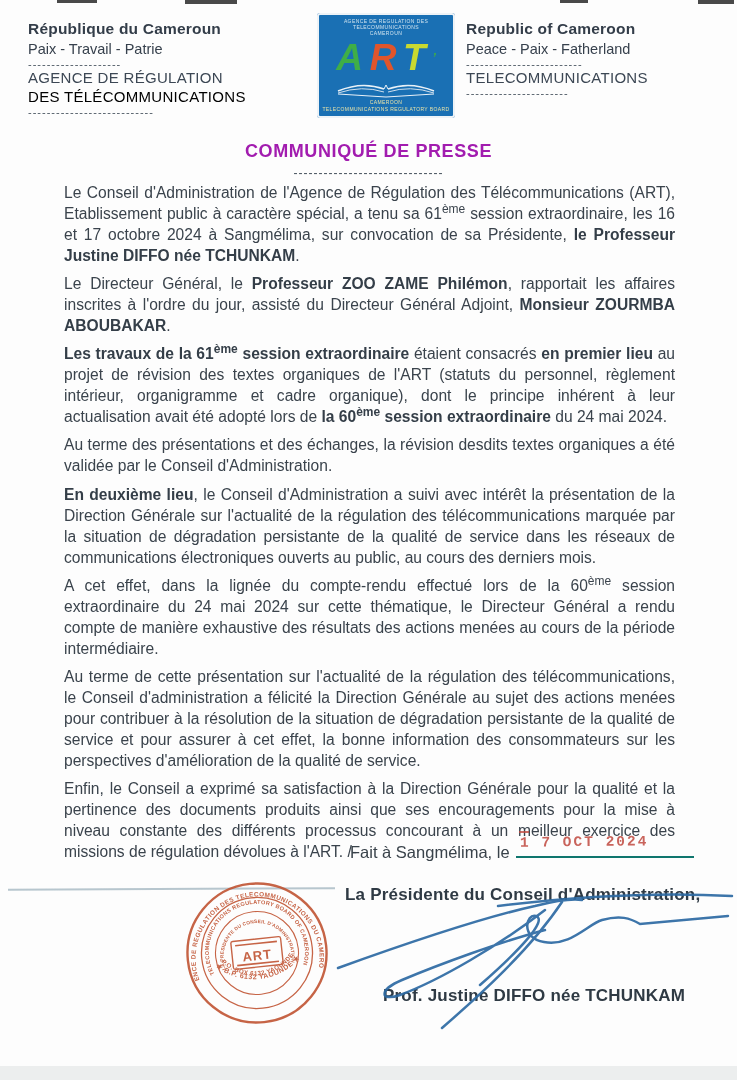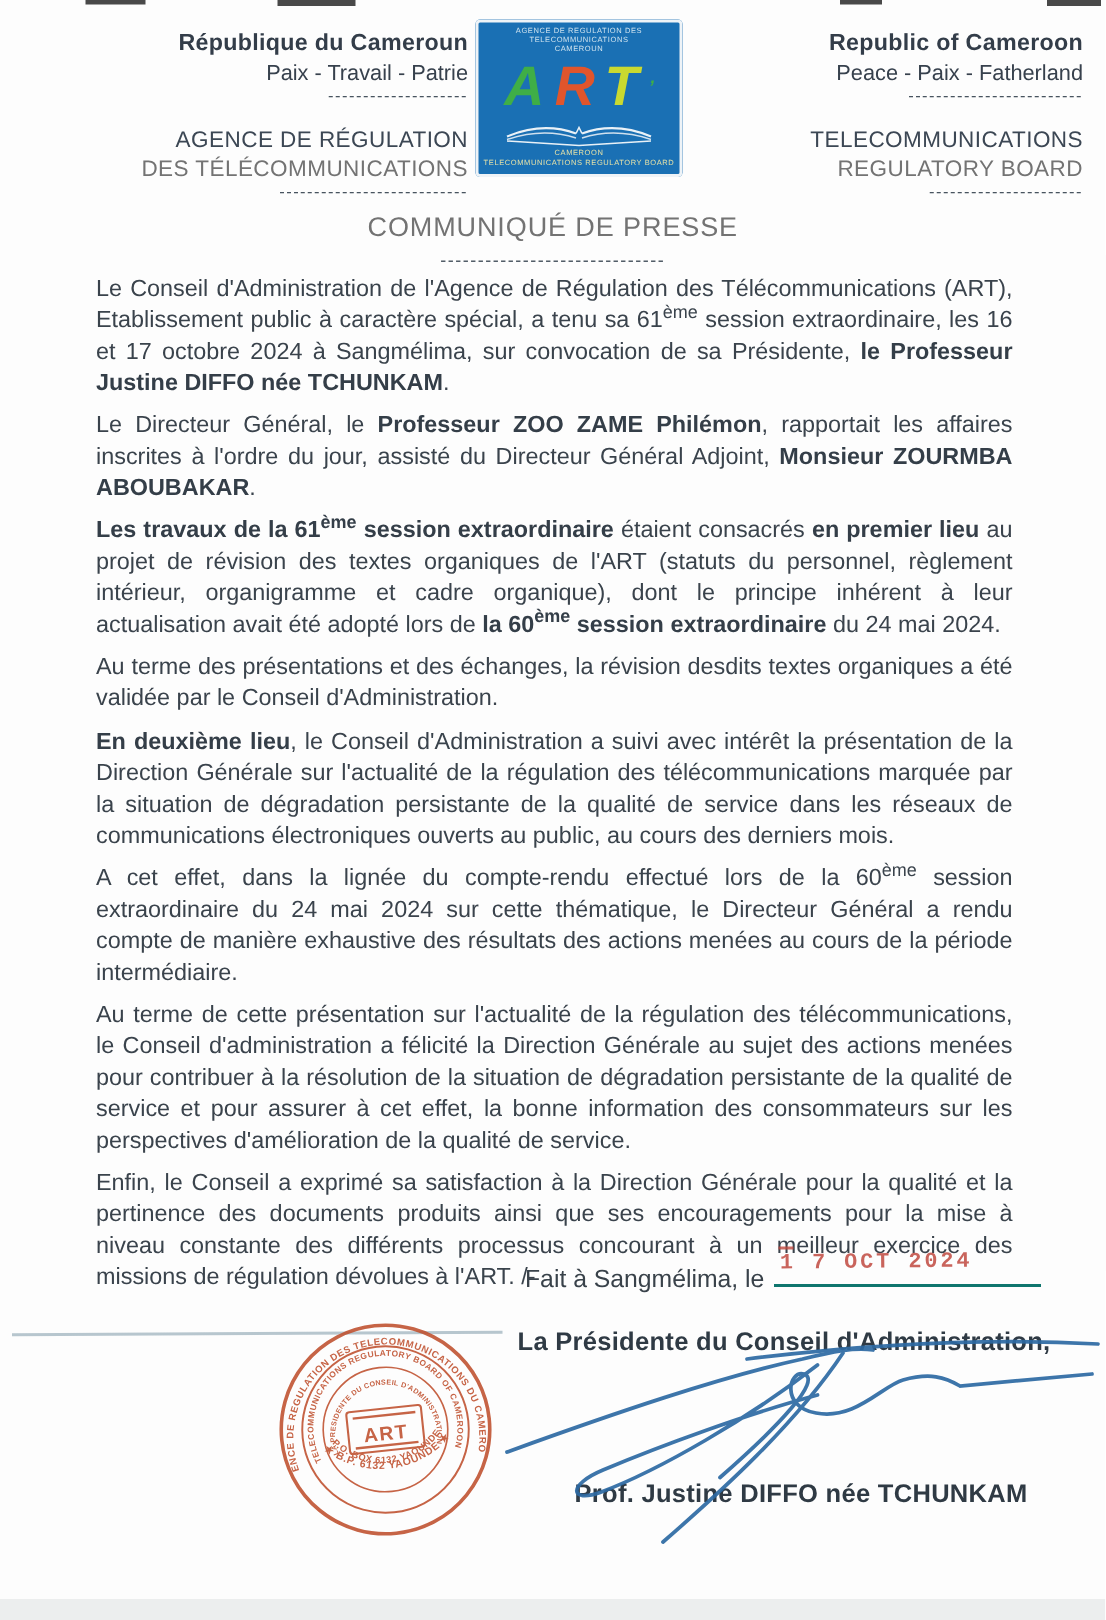--- a/index.html
+++ b/index.html
@@ -1,47 +1,47 @@
 <!DOCTYPE html>
 <html><head>
 <meta charset="utf-8">
 <style>
   html,body{margin:0;padding:0;background:#ffffff;}
   .page{
     position:relative;width:737px;height:1080px;overflow:hidden;
     background:#fdfdfd;font-family:"Liberation Sans",sans-serif;color:#3a434c;
   }
   
-  .hdr-block{position:absolute;text-align:right;color:#37414d;}
+  .hdr-block{position:absolute;text-align:left;color:#37414d;}
   .hdr-left{left:28px;top:20px;width:284px;}
   .hdr-right{left:466px;top:20px;width:256px;}
   .hdr-country{font-weight:bold;font-size:15.5px;letter-spacing:.2px;color:#333d49;}
   .hdr-motto{font-size:14.5px;margin-top:3px;}
   .hdr-sep{font-size:11px;letter-spacing:1px;color:#48545f;margin-top:2px;line-height:10px;}
-  .hdr-agency{font-size:15px;margin-top:16px;letter-spacing:.3px;color:#3c4754;}
-  .hdr-agency2{font-size:15px;letter-spacing:.3px;color:#737373;margin-top:2px;}
+  .hdr-agency{font-size:15px;margin-top:0;letter-spacing:.3px;color:#3c4754;}
+  .hdr-agency2{font-size:15px;letter-spacing:.3px;color:#000000;margin-top:2px;}
 
   
   .logo{
     position:absolute;left:317px;top:13px;width:138px;height:105px;
     background:#1a70b4;border-radius:3px;box-shadow:0 0 0 2px #eef3f7 inset;
     text-align:center;overflow:hidden;
   }
   .logo-top{font-size:5px;line-height:6px;color:#cfe3ef;margin-top:5px;letter-spacing:.4px;}
   .logo-letters{margin-top:3px;font-weight:bold;font-size:37px;line-height:38px;letter-spacing:7px;font-style:italic;}
   .logo-letters .la{color:#3fae47;}
   .logo-letters .lr{color:#e0552c;}
   .logo-letters .lt{color:#c9d930;}
   .logo-letters .tick{font-size:12px;color:#3fae47;vertical-align:top;letter-spacing:0;}
   .logo-book{display:block;margin:1px auto 0 auto;}
   .logo-bottom{font-size:5px;line-height:6px;color:#e6e2a8;letter-spacing:.4px;margin-top:1px;}
 
   
   .title-wrap{position:absolute;left:0;top:141px;width:737px;text-align:center;}
-  .doc-title{font-weight:normal;font-size:18px;letter-spacing:.6px;color:#737373;}
+  .doc-title{font-weight:bold;font-size:18px;letter-spacing:.6px;color:#a21caf;}
   .title-sep{font-size:12px;letter-spacing:1px;color:#45515c;margin-top:6px;line-height:10px;}
 
   
   .doc-body{position:absolute;left:64px;top:183px;width:611px;}
   .doc-body p{
     margin:0 0 7.5px 0;font-size:15.6px;line-height:20.9px;
     text-align:justify;color:#3a434c;
   }
   .doc-body p .b, .doc-body p sup.b{font-weight:bold;color:#343e48;}
   .doc-body sup{font-size:12px;line-height:0;}
@@ -105,21 +105,20 @@
     </svg>
     <div class="logo-bottom">CAMEROON</div>
     <div class="logo-bottom">TELECOMMUNICATIONS REGULATORY BOARD</div>
   </div>
 
   <div class="hdr-block hdr-right">
     <div class="hdr-country">Republic of Cameroon</div>
     <div class="hdr-motto">Peace - Paix - Fatherland</div>
     <div class="hdr-sep">-------------------------</div>
     <div class="hdr-agency">TELECOMMUNICATIONS</div>
-    <div class="hdr-agency2">REGULATORY BOARD</div>
     <div class="hdr-sep">----------------------</div>
   </div>
 
   <div class="title-wrap">
     <div class="doc-title">COMMUNIQUÉ DE PRESSE</div>
     <div class="title-sep">------------------------------</div>
   </div>
 
   <div class="doc-body">
       <p><span>Le Conseil d'Administration de l'Agence de Régulation des Télécommunications (ART), Etablissement public à caractère spécial, a tenu sa 61</span><sup>ème</sup><span> session extraordinaire, les 16 et 17 octobre 2024 à Sangmélima, sur convocation de sa Présidente, </span><span class="b">le Professeur Justine DIFFO née TCHUNKAM</span><span>.</span></p>

